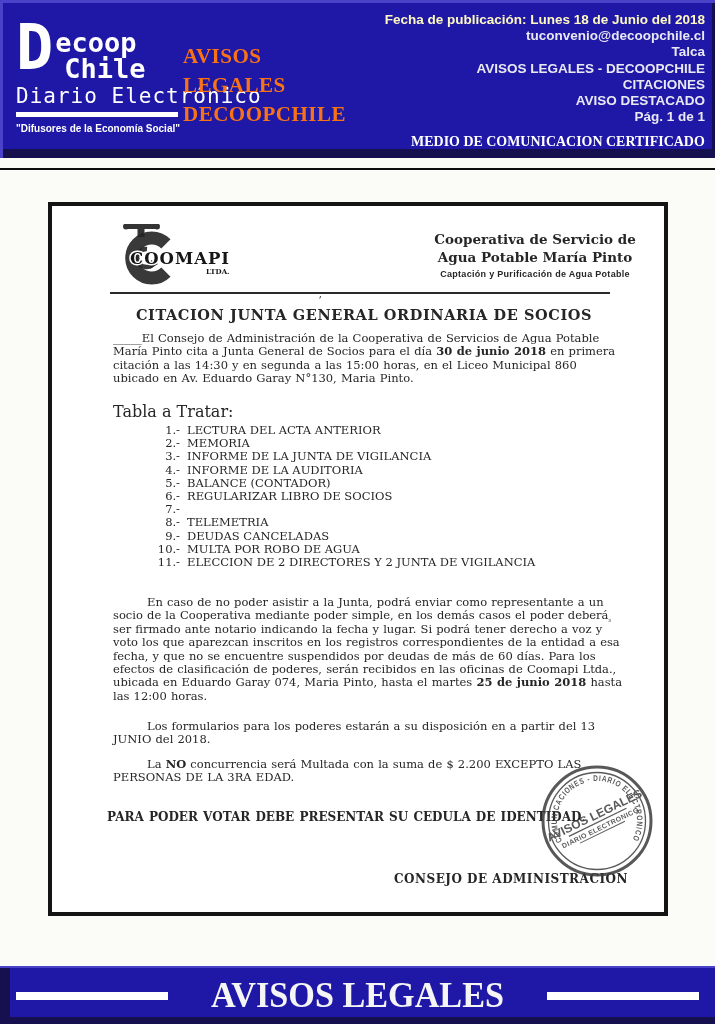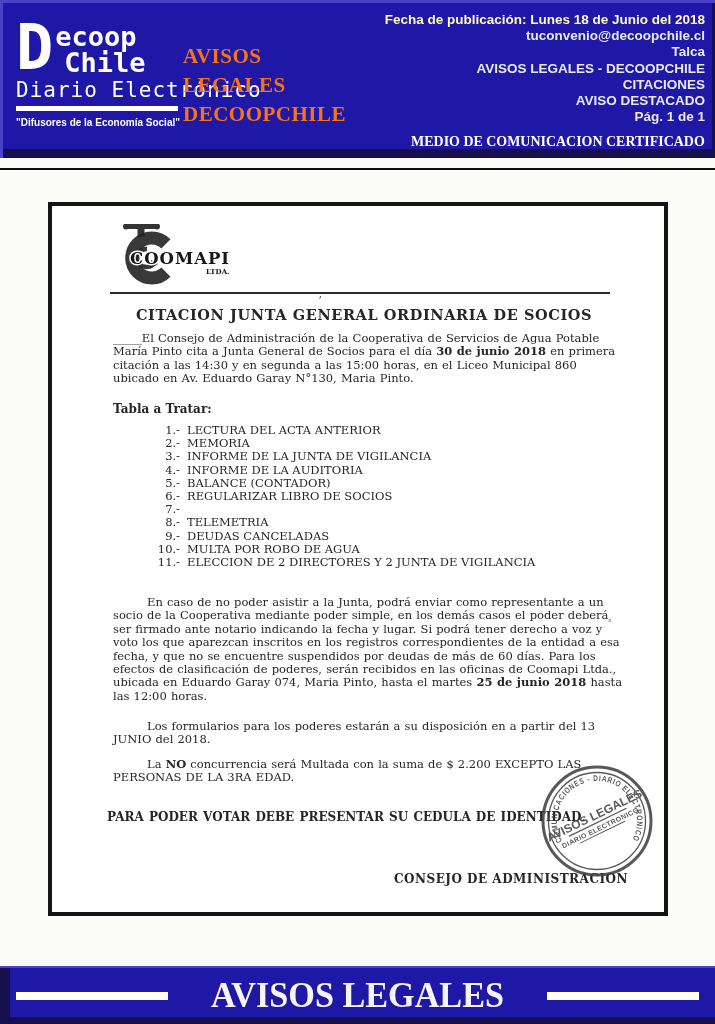--- a/index.html
+++ b/index.html
@@ -5,21 +5,21 @@
   html,body{margin:0;padding:0;}
   .page{position:relative;width:715px;height:1024px;background:#fbfbf8;overflow:hidden;
         font-family:"DejaVu Serif",serif;}
 
   
   .masthead{position:absolute;left:0;top:0;width:715px;height:158px;background:#1f18a6;
     box-shadow:inset 0 3px 0 #4a43c9, inset 3px 0 0 #4a43c9, inset 0 -9px 0 #16114e, inset -3px 0 0 #16114e;}
   .logo-area{position:absolute;left:16px;top:22px;color:#ffffff;}
   .logo-row{display:flex;align-items:flex-start;font-family:"DejaVu Sans Mono",monospace;font-weight:bold;}
   .logo-d{font-size:62px;line-height:52px;}
-  .logo-words{margin-left:2px;font-size:27px;line-height:26px;margin-top:2px;}
+  .logo-words{margin-left:2px;font-size:27px;line-height:26px;margin-top:8px;}
   .logo-words .w2{padding-left:9px;}
   .logo-diario{font-family:"DejaVu Sans Mono",monospace;font-size:21px;letter-spacing:1px;margin-top:2px;}
   .logo-bar{width:162px;height:5px;background:#ffffff;margin-top:4px;}
   .logo-tagline{font-family:"Liberation Sans",sans-serif;font-weight:bold;font-size:10px;margin-top:6px;}
   .brand{position:absolute;left:183px;top:42px;color:#f97316;font-family:"Liberation Serif",serif;
          font-weight:bold;font-size:21px;line-height:29px;letter-spacing:0.5px;}
   .meta{position:absolute;right:10px;top:12px;text-align:right;color:#e9e9f4;
         font-family:"Liberation Sans",sans-serif;font-weight:bold;font-size:13.5px;line-height:16.2px;}
   .meta .date{color:#fef9c3;}
   .certified{position:absolute;right:10px;top:133px;color:#ffffff;font-family:"Liberation Serif",serif;
@@ -33,21 +33,21 @@
   .coomapi{position:absolute;left:56px;top:18px;}
   .org{position:absolute;left:368px;top:24px;width:230px;text-align:center;}
   .org .l1,.org .l2{font-weight:bold;font-size:13.5px;line-height:18px;}
   .org .l3{font-family:"Liberation Sans",sans-serif;font-weight:bold;font-size:9px;letter-spacing:0.3px;margin-top:3px;}
   .letter-rule{position:absolute;left:58px;top:86px;width:500px;height:2px;background:#2a2a2a;}
   .tick{position:absolute;left:266px;top:88px;font-size:11px;color:#444;}
   .doc-title{position:absolute;left:58px;top:100px;width:508px;text-align:center;
              font-weight:bold;font-size:14.5px;letter-spacing:0.6px;}
   .para{position:absolute;font-size:11.5px;line-height:13.4px;word-spacing:0.5px;}
   .p1{left:61px;top:126px;width:506px;}
-  .agenda-label{position:absolute;left:61px;top:196px;font-weight:bold;font-size:12px;}
+  .agenda-label{position:absolute;left:61px;top:196px;font-weight:normal;font-size:16px;}
   .agenda{position:absolute;left:98px;top:218px;font-size:11.5px;line-height:13.2px;}
   .agenda-row{display:flex;}
   .agenda-num{width:30px;text-align:right;margin-right:7px;flex:none;}
   .p2{left:61px;top:390px;width:512px;text-indent:34px;}
   .stray{position:absolute;left:556px;top:412px;font-size:8px;color:#555;}
   .p3{left:61px;top:514px;width:506px;text-indent:34px;}
   .p4{left:61px;top:552px;width:480px;text-indent:34px;}
   .p5{position:absolute;left:55px;top:604px;font-weight:bold;font-size:12px;word-spacing:1px;}
   .signature{position:absolute;left:342px;top:666px;font-weight:bold;font-size:12px;letter-spacing:0.5px;}
   .stamp{position:absolute;left:486px;top:556px;opacity:0.85;}
@@ -112,20 +112,25 @@
         <circle cx="49" cy="2.5" r="3"></circle>
         <rect x="29.5" y="4" width="7" height="9"></rect>
       </g>
       <path d="M 57.9 19.9 A 20 20 0 1 0 57.9 48.1" fill="none" stroke="#232323" stroke-width="13" opacity="0.9"></path>
       <path d="M 39 25 A 9 9 0 1 0 45 40" fill="none" stroke="#232323" stroke-width="4.5" opacity="0.9"></path>
       <polygon points="43,36 50,40 42,45" fill="#232323" opacity="0.9"></polygon>
       <text x="22" y="40" font-family="DejaVu Serif, serif" font-weight="bold" font-size="16.5" letter-spacing="1" fill="#161616" stroke="#ffffff" stroke-width="3" paint-order="stroke">COOMAPI</text>
       <text x="98" y="50" font-family="DejaVu Serif, serif" font-weight="bold" font-size="7" fill="#161616">LTDA.</text>
     </svg>
 
+    <div class="org">
+      <div class="l1">Cooperativa de Servicio de</div>
+      <div class="l2">Agua Potable María Pinto</div>
+      <div class="l3">Captación y Purificación de Agua Potable</div>
+    </div>
 
     <div class="letter-rule"></div>
     <span class="tick">ʼ</span>
 
     <div class="doc-title">CITACION JUNTA GENERAL ORDINARIA DE SOCIOS</div>
 
     <div class="para p1"><span>_____El Consejo de Administración de la Cooperativa de Servicios de Agua Potable María Pinto cita a Junta General de Socios para el día </span><b>30 de junio 2018</b><span> en primera citación a las 14:30 y en segunda a las 15:00 horas, en el Liceo Municipal 860 ubicado en Av. Eduardo Garay N°130, Maria Pinto.</span></div>
 
     <div class="agenda-label">Tabla a Tratar:</div>
 

